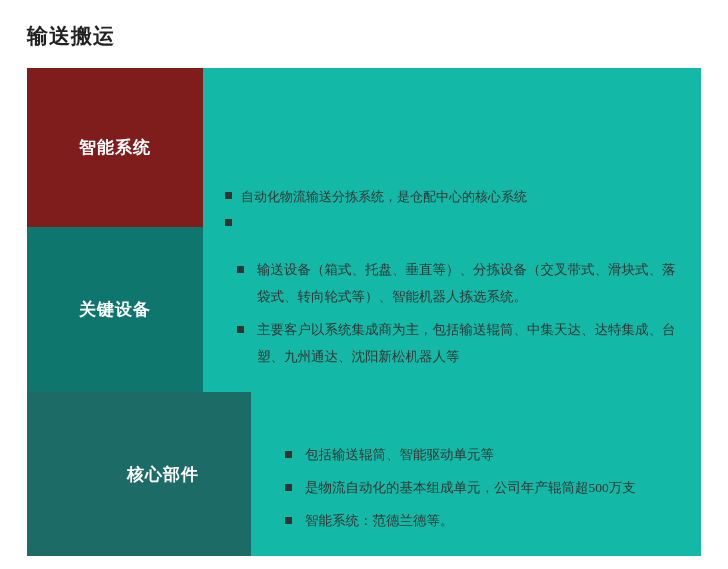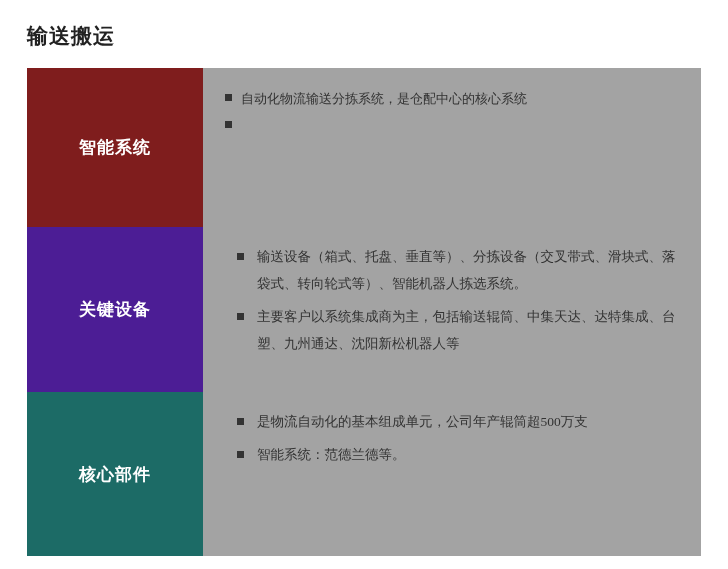--- a/index.html
+++ b/index.html
@@ -46,30 +46,30 @@
     display: flex;
     align-items: center;
     justify-content: center;
     color: #ffffff;
     font-size: 17px;
     font-weight: bold;
     letter-spacing: 1px;
   }
   .content-cell {
     flex: 1;
-    background: #a3a3a3;
+    background: #14b8a6;
     padding: 16px 18px 16px 22px;
     box-sizing: border-box;
     display: flex;
     flex-direction: column;
-    justify-content: flex-start;
+    justify-content: flex-end;
   }
   .row-1 .label-cell { background: #7f1d1d; }
-  .row-2 .label-cell { background: #4c1d95; font-family: Liberation Mono, monospace; }
-  .row-3 .label-cell { background: #1c6b66; }
+  .row-2 .label-cell { background: #0f766e; font-family: Liberation Mono, monospace; }
+  .row-3 .label-cell { background: #1c6b66; padding-left: 48px; }
 
   .row-1 { height: 159px; }
   .row-2 { height: 165px; }
   .row-3 { height: 164px; }
 
   .row-1 .content-cell { padding-top: 18px; }
 
   .bullet-list {
     margin: 0;
     padding: 0;
@@ -162,20 +162,24 @@
         </ul>
       </div>
     </div>
 
     <div class="row row-3">
       <div class="label-cell">核心部件</div>
       <div class="content-cell">
         <ul class="bullet-list">
           <li class="bullet-item">
             <span class="marker"></span>
+            <span>包括输送辊筒、智能驱动单元等</span>
+          </li>
+          <li class="bullet-item">
+            <span class="marker"></span>
             <span>是物流自动化的基本组成单元，公司年产辊筒超500万支</span>
           </li>
           <li class="bullet-item">
             <span class="marker"></span>
           </li>
           <li class="bullet-item">
             <span class="marker"></span>
             <span>智能系统：范德兰德等。</span>
           </li>
         </ul>

